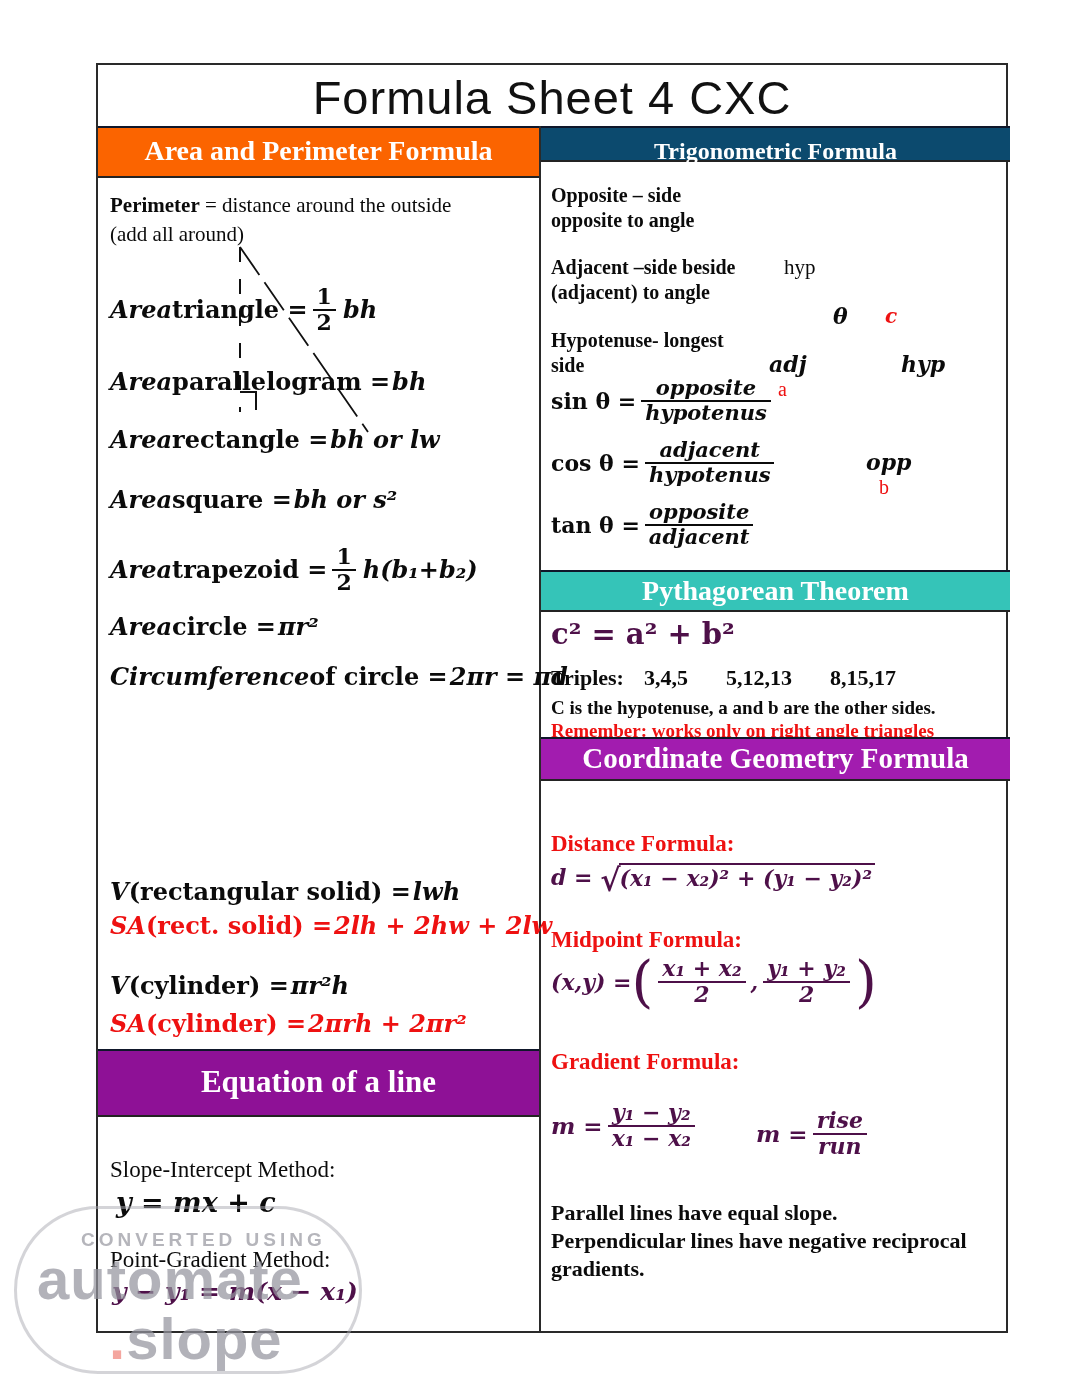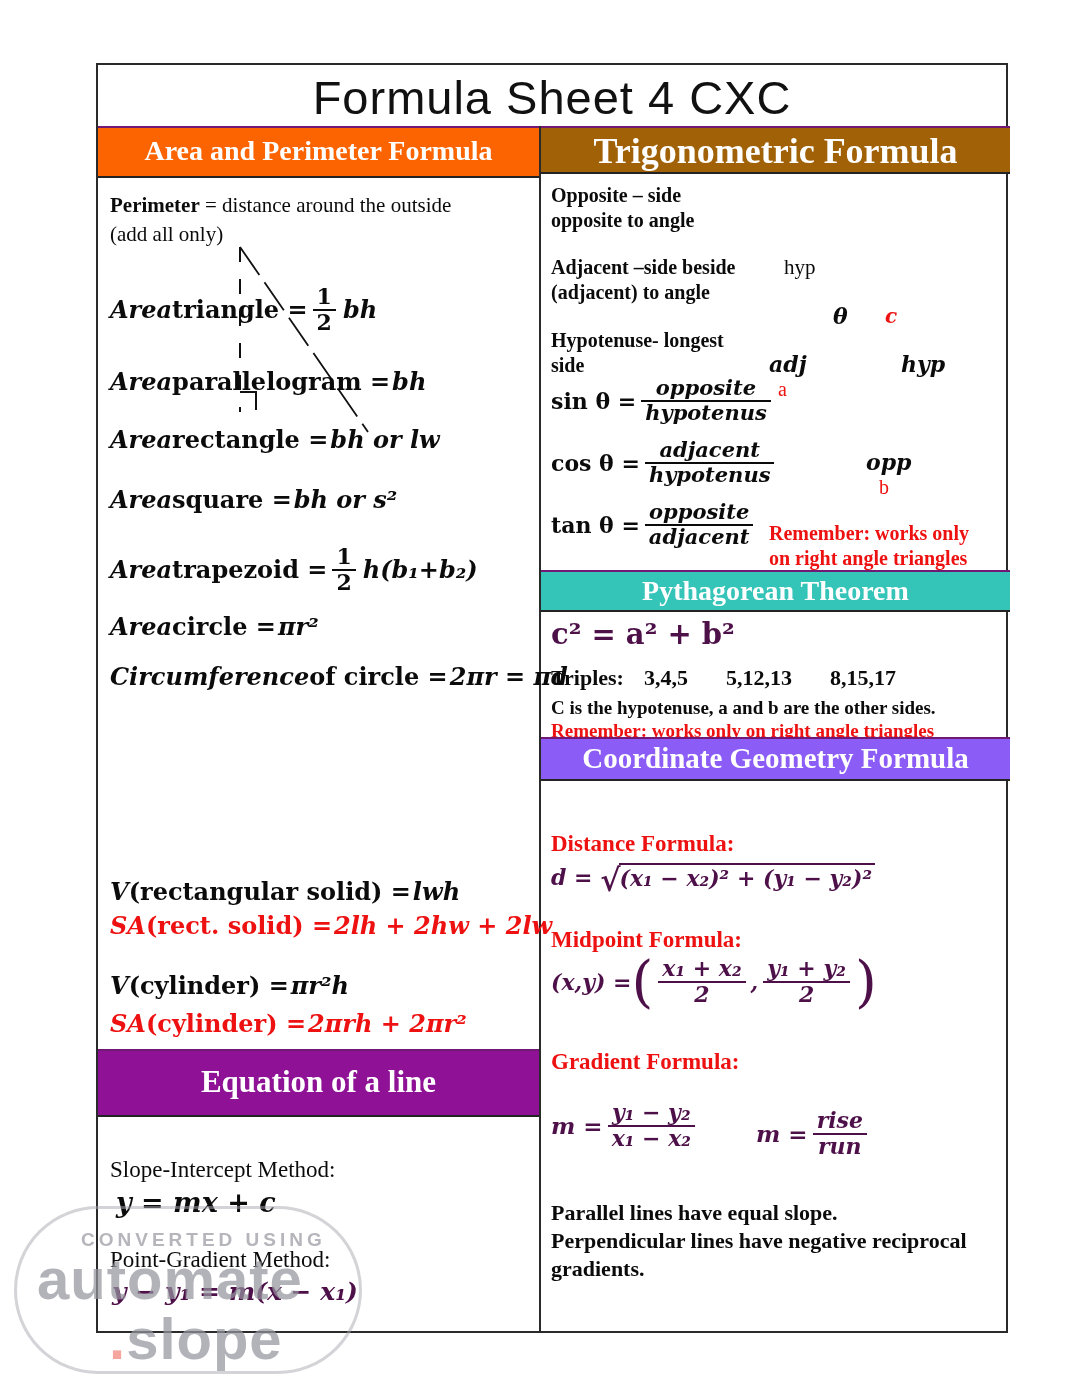--- a/index.html
+++ b/index.html
@@ -16,28 +16,28 @@
     position:absolute; left:0; top:4px; width:100%; height:61px;
     text-align:center; line-height:58px;
     font-family:"Liberation Sans", sans-serif; font-weight:normal;
     font-size:47px; letter-spacing:1px; color:#111;
   }
   .vline { position:absolute; left:441px; top:61px; width:2px; height:1207px; background:#2a2a2a; }
 
   .band {
     position:absolute; text-align:center; color:#fff;
     font-family:"Liberation Serif", serif; font-weight:bold;
-    border-top:2px solid #701a75; border-bottom:2px solid #232323;
+    border-top:2px solid #0f172a; border-bottom:2px solid #232323;
   }
   .band-area   { left:0;   top:61px;  width:441px; height:52px; line-height:46px; font-size:28px; background:#FB6400; }
-  .band-trig   { left:443px; top:61px; width:469px; height:48px; line-height:46px; font-size:36px; background:#a16207; }
+  .band-trig   { left:443px; top:61px; width:469px; height:36px; line-height:46px; font-size:24px; background:#0c4a6e; }
   .band-vol    { left:0;   top:734px; width:441px; height:64px; line-height:58px; font-size:30px; background:#1111EE; }
   .band-eq     { left:0;   top:984px; width:441px; height:68px; line-height:62px; font-size:31px; background:#8E1196; }
   .band-pyth   { left:0;   top:505px; width:469px; height:42px; line-height:37px; font-size:28px; background:#35C4B8; }
-  .band-coord  { left:0;   top:672px; width:469px; height:44px; line-height:39px; font-size:29px; background:#8b5cf6; }
+  .band-coord  { left:0;   top:672px; width:469px; height:44px; line-height:39px; font-size:29px; background:#a21caf; }
 
   .abs { position:absolute; white-space:nowrap; }
 
   
   .f  { font-family:"DejaVu Serif", serif; font-weight:bold; font-size:24px; display:flex; align-items:center; }
   .f .lead { font-style:italic; }
   .f .math { font-style:italic; margin-left:2px; }
   .red  { color:#EE1111; }
   .dkp  { color:#4E1049; }
 
@@ -77,21 +77,21 @@
 
     <div class="sheet-title">Formula Sheet 4 CXC</div>
 
     <div class="band band-area">Area and Perimeter Formula</div>
     <div class="band band-trig">Trigonometric Formula</div>
     <div class="vline"></div>
 
     <div class="abs plainserif" style="left:12px; top:128px; font-size:21px;">
       <b>Perimeter</b><span> = distance around the outside</span>
     </div>
-    <div class="abs plainserif" style="left:12px; top:157px; font-size:21px;">(add all only)</div>
+    <div class="abs plainserif" style="left:12px; top:157px; font-size:21px;">(add all around)</div>
 
     <svg class="tri" width="152" height="198" viewBox="0 0 152 198">
       <line x1="12" y1="7" x2="12" y2="172" stroke="#111" stroke-width="2" stroke-dasharray="15 17"></line>
       <path d="M12,152 L28,152 L28,170" fill="none" stroke="#111" stroke-width="2"></path>
       <line x1="12" y1="7" x2="140" y2="192" stroke="#111" stroke-width="1.8" stroke-dasharray="34 9"></line>
     </svg>
 
     <div class="abs f" style="left:12px; top:220px;">
       <span class="lead">Area</span>
         <span> triangle = </span>
@@ -214,24 +214,20 @@
       <div class="abs" style="left:338px; top:411px; font-size:20px; color:#EE1111; font-family:'Liberation Serif',serif;">b</div>
 
       <div class="abs trigrow" style="left:10px; top:436px; display:flex; align-items:center;">
         <span class="lhs">tan θ =</span>
           <span class="frac">
             <span class="n">opposite</span>
             <span class="d">adjacent</span>
           </span>
       </div>
 
-      <div class="abs blab red" style="left:228px; top:456px; font-size:20px;">
-        <div>Remember: works only</div>
-        <div>on right angle triangles</div>
-      </div>
 
       <div class="band band-pyth">Pythagorean Theorem</div>
 
       <div class="abs f dkp" style="left:10px; top:552px; font-size:29px;">c² = a² + b²</div>
 
       <div class="abs blab" style="left:10px; top:600px; font-size:22px; display:flex; gap:38px;">
         <span>Triples:</span>
         <span style="margin-left:-18px;">3,4,5</span>
         <span>5,12,13</span>
         <span>8,15,17</span>

